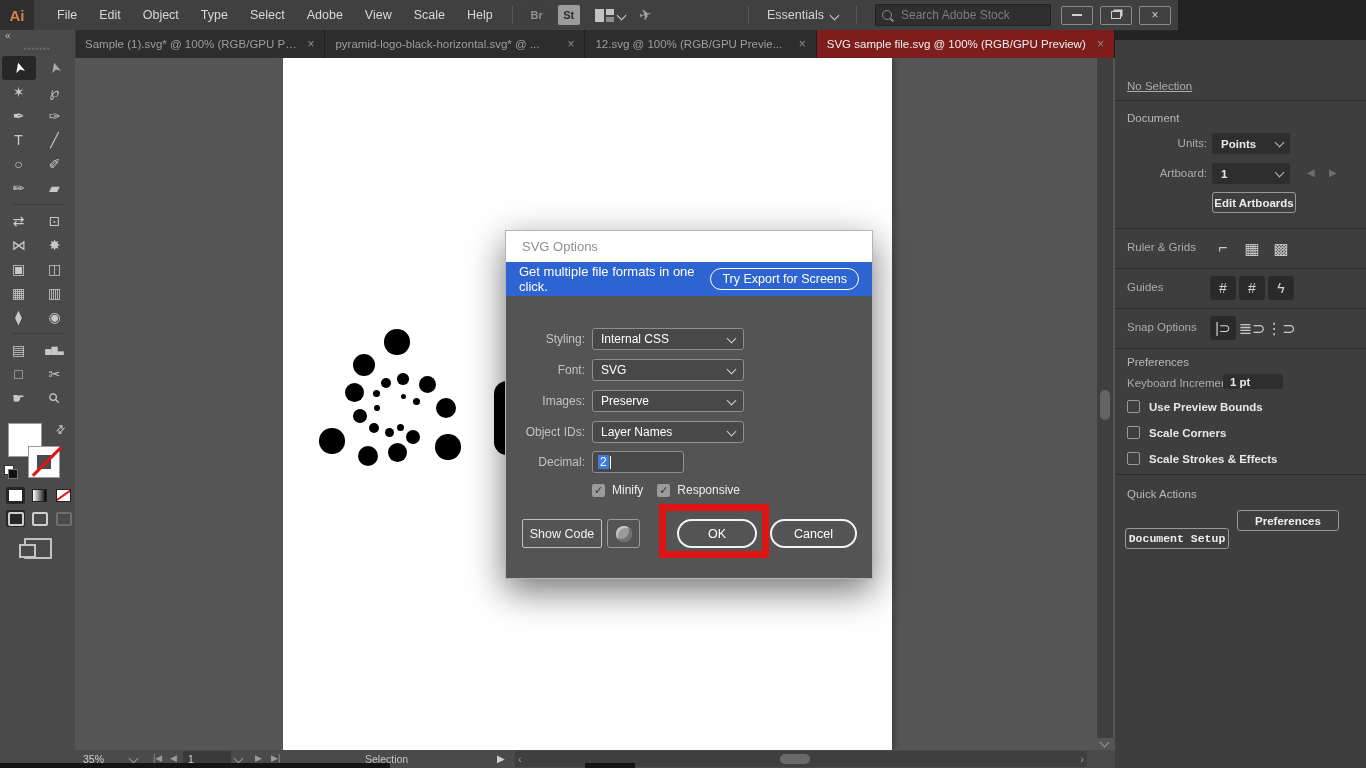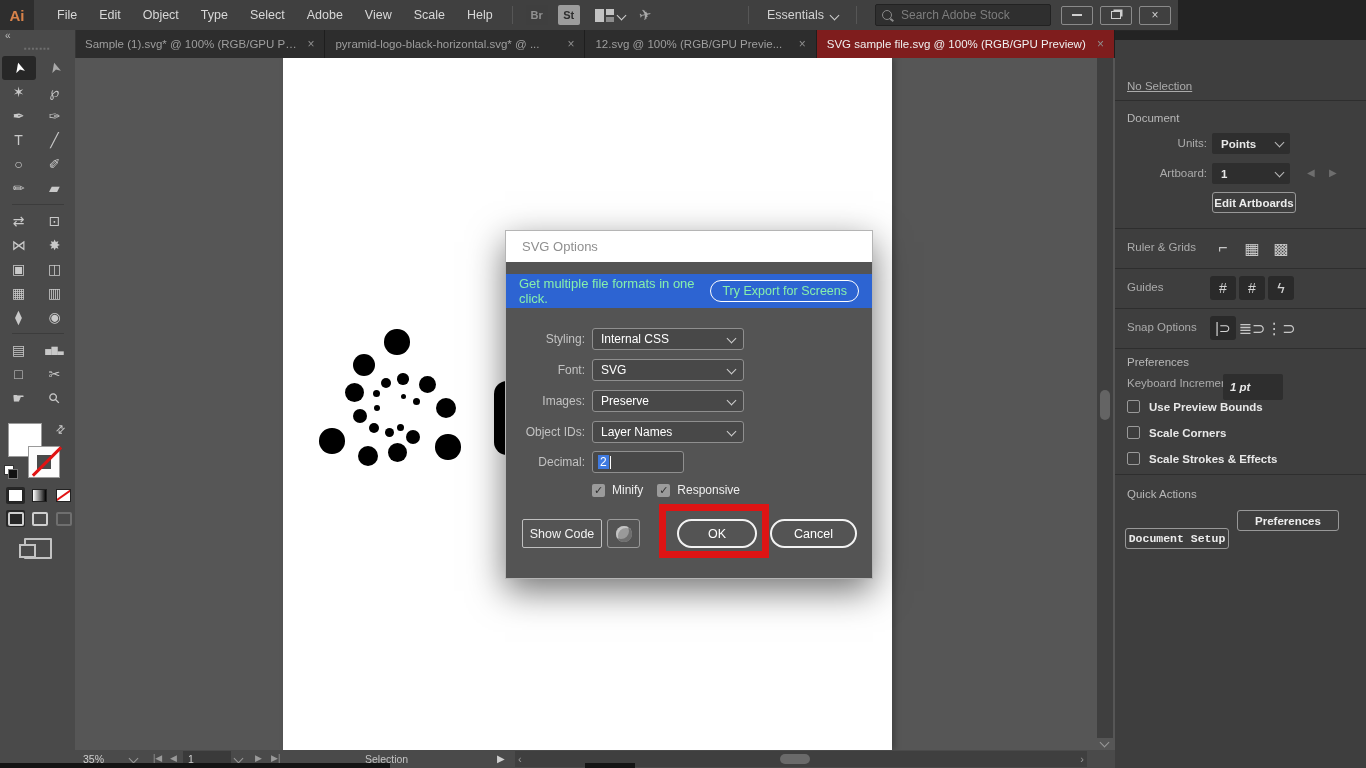--- a/index.html
+++ b/index.html
@@ -82,21 +82,21 @@
   .dot{position:absolute;background:#000;border-radius:50%;}
   #hidden-shape{left:419px;top:323px;width:26px;height:74px;background:#000;border-radius:13px 0 0 13px;z-index:5;}
   #vscroll{left:1022px;top:0;width:16px;height:680px;background:#3f3f3f;}
   #vscroll .thumb{position:absolute;left:3px;top:332px;width:10px;height:30px;border-radius:5px;background:#646464;}
   #vscroll-chev{left:1026px;top:681px;}
   .chev.dn{border-color:#9a9a9a;}
 
   
   #dialog{left:505px;top:230px;width:368px;height:349px;background:#545454;border:1px solid #b5b5b5;box-shadow:0 12px 34px rgba(0,0,0,.55);z-index:40;box-sizing:border-box;}
   #dlg-title{left:0;top:0;width:100%;height:31px;background:#fff;color:#8f8f8f;font-size:13px;display:flex;align-items:center;padding-left:16px;box-sizing:border-box;}
-  #dlg-banner{left:0;top:31px;width:100%;height:34px;background:#2d64d2;color:#86efac;display:flex;align-items:center;padding:0 13px;box-sizing:border-box;font-size:13px;margin-top:12px;}
+  #dlg-banner{left:0;top:31px;width:100%;height:34px;background:#2d64d2;color:#ffffff;display:flex;align-items:center;padding:0 13px;box-sizing:border-box;font-size:13px;}
   #dlg-banner .pill{margin-left:auto;border:1.5px solid #fff;border-radius:13px;padding:3px 11px;font-size:12.5px;white-space:nowrap;}
   .fld-row{position:absolute;left:0;width:100%;height:22px;}
   .fld-label{position:absolute;left:0;top:4px;width:79px;text-align:right;color:#c2c2c2;font-size:12px;}
   .dd{position:absolute;left:86px;top:0;width:152px;height:22px;background:#484848;border:1px solid #8f8f8f;border-radius:3px;color:#fff;font-size:12px;font-weight:500;display:flex;align-items:center;padding-left:8px;box-sizing:border-box;}
   .dd .chev{position:absolute;right:8px;top:6px;}
   .txt{position:absolute;left:86px;top:0;width:92px;height:22px;background:#484848;border:1px solid #8f8f8f;border-radius:3px;color:#fff;font-size:12px;display:flex;align-items:center;padding-left:5px;box-sizing:border-box;}
   .txt .sel{background:#3f7ae0;padding:0 2px;}
   .txt .caret{width:1px;height:13px;background:#fff;display:inline-block;margin-left:1px;}
   #dlg-checks{position:absolute;left:86px;top:252px;display:flex;gap:14px;align-items:center;}
   .cb{width:13px;height:13px;border-radius:2px;display:inline-flex;align-items:center;justify-content:center;box-sizing:border-box;}
@@ -119,21 +119,21 @@
   .p-label{color:#ababab;}
   .p-title{color:#b8b8b8;}
   .p-divider{position:absolute;left:0;width:100%;height:1px;background:#2e2e2e;}
   .p-dd{position:absolute;height:21px;background:#2e2e2e;border-radius:2px;color:#e8e8e8;font-weight:bold;display:flex;align-items:center;padding-left:9px;box-sizing:border-box;}
   .p-dd .chev{position:absolute;right:7px;top:6px;border-color:#bbb;}
   .p-btn{position:absolute;height:21px;border:1px solid #989898;border-radius:3px;color:#ececec;font-weight:bold;display:flex;align-items:center;justify-content:center;box-sizing:border-box;background:transparent;font-size:11.5px;}
   .nav-arrow{color:#6e6e6e;font-size:10px;position:absolute;top:4px;}
   .icon-plain{color:#c6c6c6;font-size:16px;display:inline-flex;align-items:center;justify-content:center;width:26px;height:24px;}
   .icon-boxed{background:#2a2a2a;border-radius:3px;color:#d3d3d3;font-size:14px;display:inline-flex;align-items:center;justify-content:center;width:26px;height:24px;}
   .p-cb-row{position:absolute;left:12px;display:flex;align-items:center;gap:9px;color:#e8e8e8;font-weight:bold;font-size:11.5px;}
-  .p-input{position:absolute;height:26px;background:#2e2e2e;border-radius:2px;color:#e8e8e8;font-weight:bold;display:flex;align-items:center;padding-left:7px;box-sizing:border-box;font-style:italic;}
+  .p-input{position:absolute;height:15px;background:#2e2e2e;border-radius:2px;color:#e8e8e8;font-weight:bold;display:flex;align-items:center;padding-left:7px;box-sizing:border-box;}
 
   
   #statusbar{left:75px;top:750px;width:1040px;height:18px;background:#4a4a4a;color:#cfcfcf;font-size:10.5px;}
   #statusbar .box{position:absolute;top:1px;height:16px;background:#3a3a3a;display:flex;align-items:center;padding:0 5px;box-sizing:border-box;}
   .sb-ic{position:absolute;top:3px;color:#9a9a9a;font-size:9px;}
   #hscroll{left:440px;top:1px;width:572px;height:16px;background:#3f3f3f;position:absolute;}
   #hscroll .thumb{position:absolute;left:265px;top:3px;width:30px;height:10px;border-radius:5px;background:#6a6a6a;}
   #hscroll .ar{position:absolute;top:2px;color:#9a9a9a;font-size:11px;}
   #taskbar-strip1{left:0px;top:763px;width:390px;height:5px;background:#141414;}
   #taskbar-strip2{left:585px;top:763px;width:50px;height:5px;background:#141414;}

